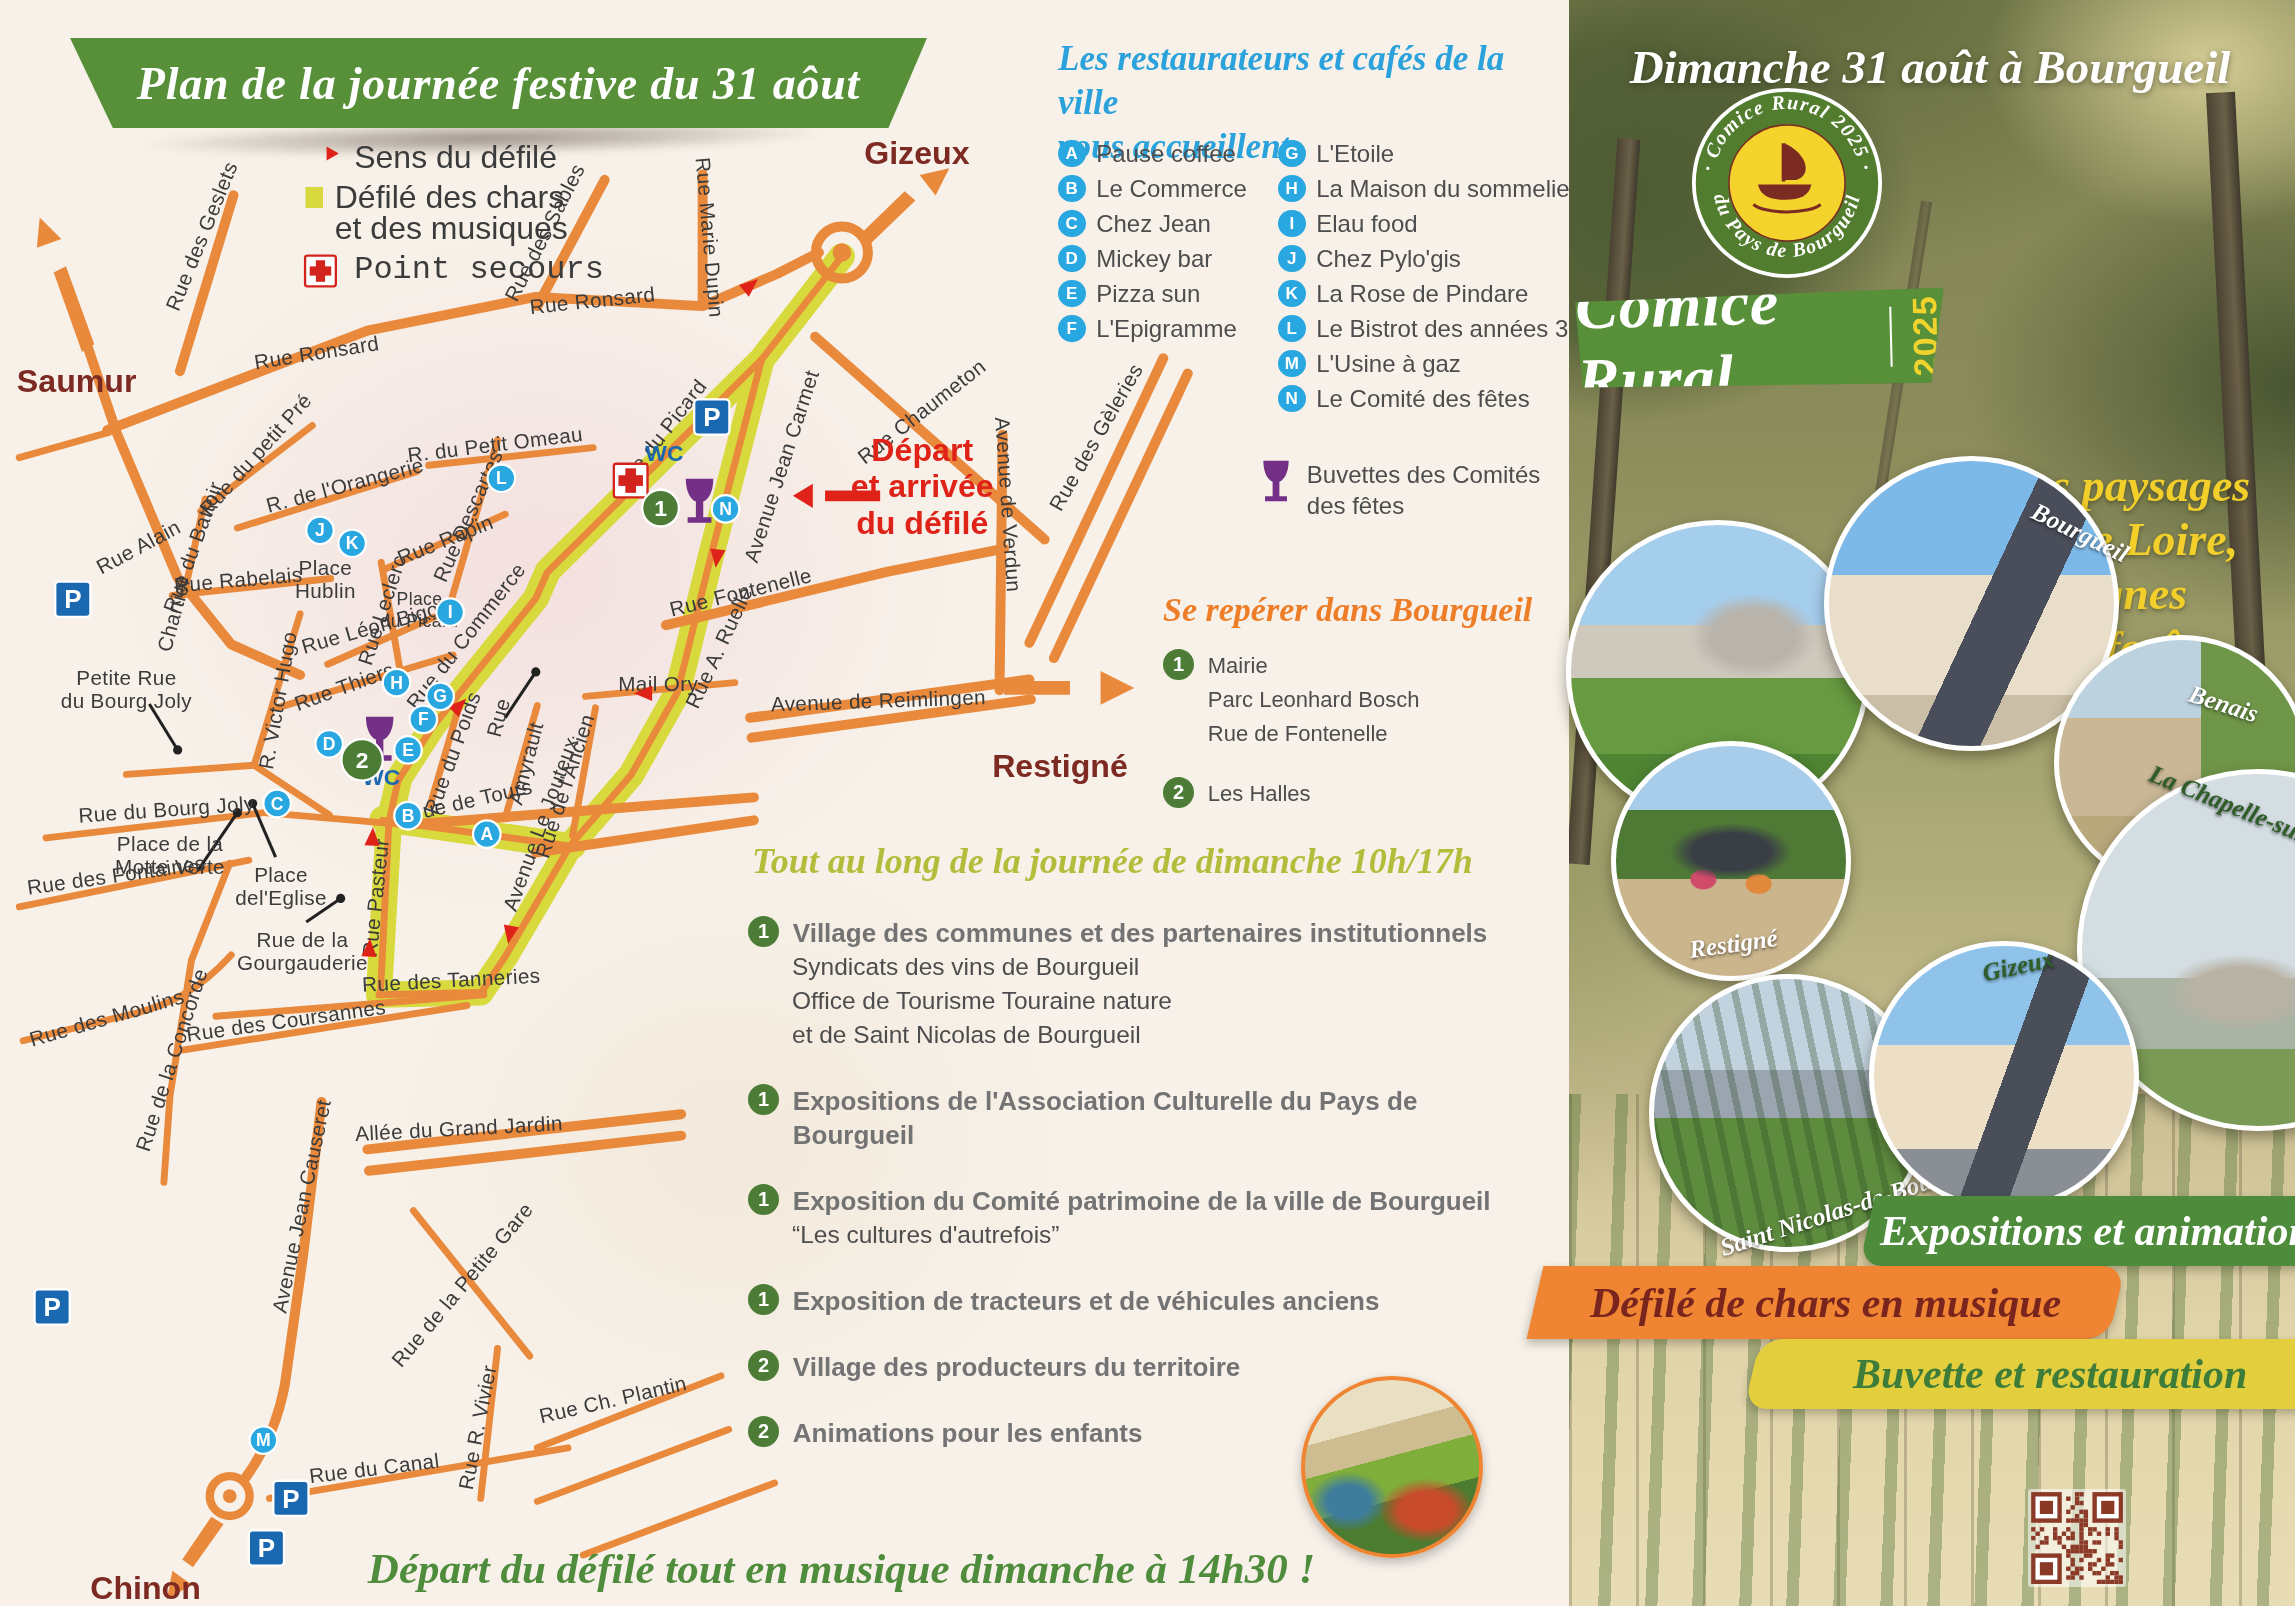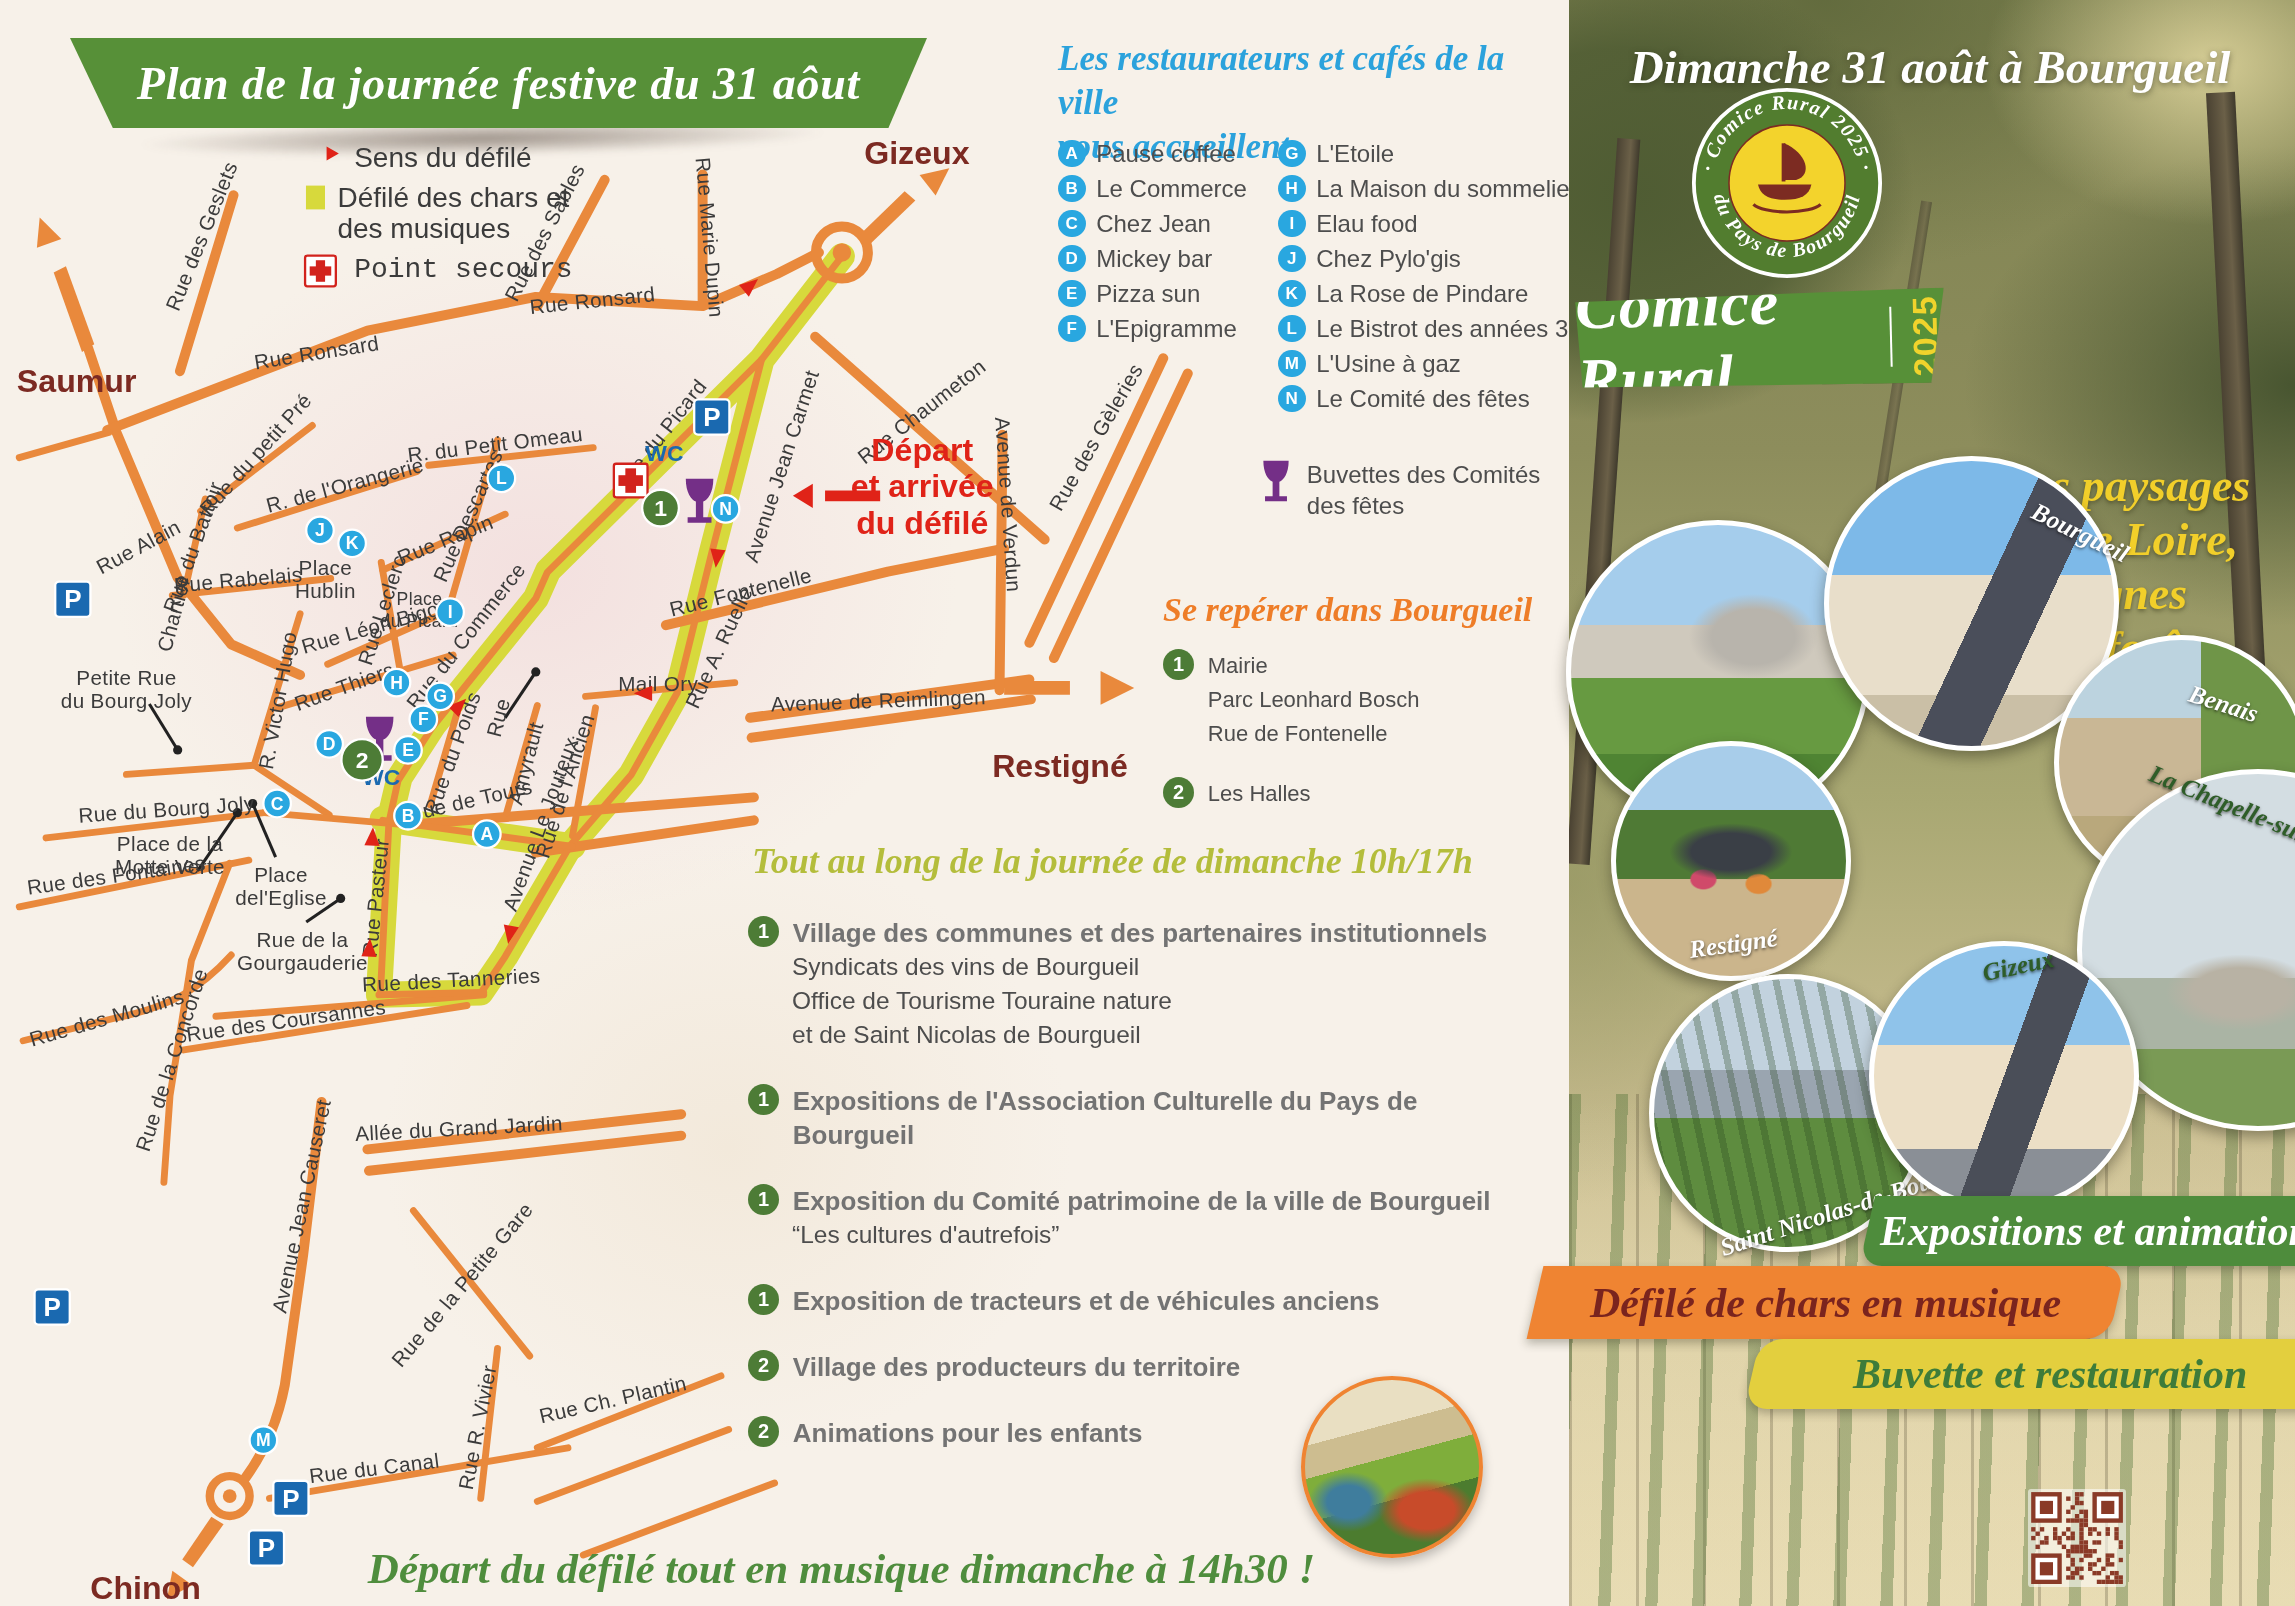--- a/index.html
+++ b/index.html
@@ -19,21 +19,21 @@
   .ribbon{left:70px;top:38px;width:857px;height:90px;background:#579038;
           clip-path:polygon(0 0,100% 0,95.5% 100%,5% 100%);
           display:flex;align-items:center;justify-content:center;}
   .ribbon span{color:#fff;font-size:46px;letter-spacing:0.8px;}
   .ribbon-shadow{left:138px;top:121px;width:689px;height:35px;
           background:radial-gradient(closest-side,rgba(70,55,45,.5),rgba(70,55,45,0));
           filter:blur(3.1px);transform:rotate(-1deg);}
 
   
   .legend-row{display:flex;align-items:flex-start;gap:12.2px;}
-  .legend-row .txt{font-size:28px;color:#3b3b3b;line-height:31px;}
+  .legend-row .txt{font-size:32px;color:#3b3b3b;line-height:31px;}
 
   .map-svg{left:0;top:0;}
   .st{font-size:27px;fill:#3b3b3b;letter-spacing:.5px;}
   .st-small{font-size:23px;}
   .city{font-size:42px;font-weight:bold;fill:#7c2a22;}
   .wc{font-size:30px;font-weight:bold;fill:#1a69b0;}
   .mk-letter{font-size:23px;font-weight:bold;fill:#fff;text-anchor:middle;}
   .mk-num{font-size:30px;font-weight:bold;fill:#fff;text-anchor:middle;}
   .depart-t{font-size:42px;font-weight:bold;fill:#e02318;text-anchor:middle;font-family:"Liberation Sans",sans-serif;}
 

